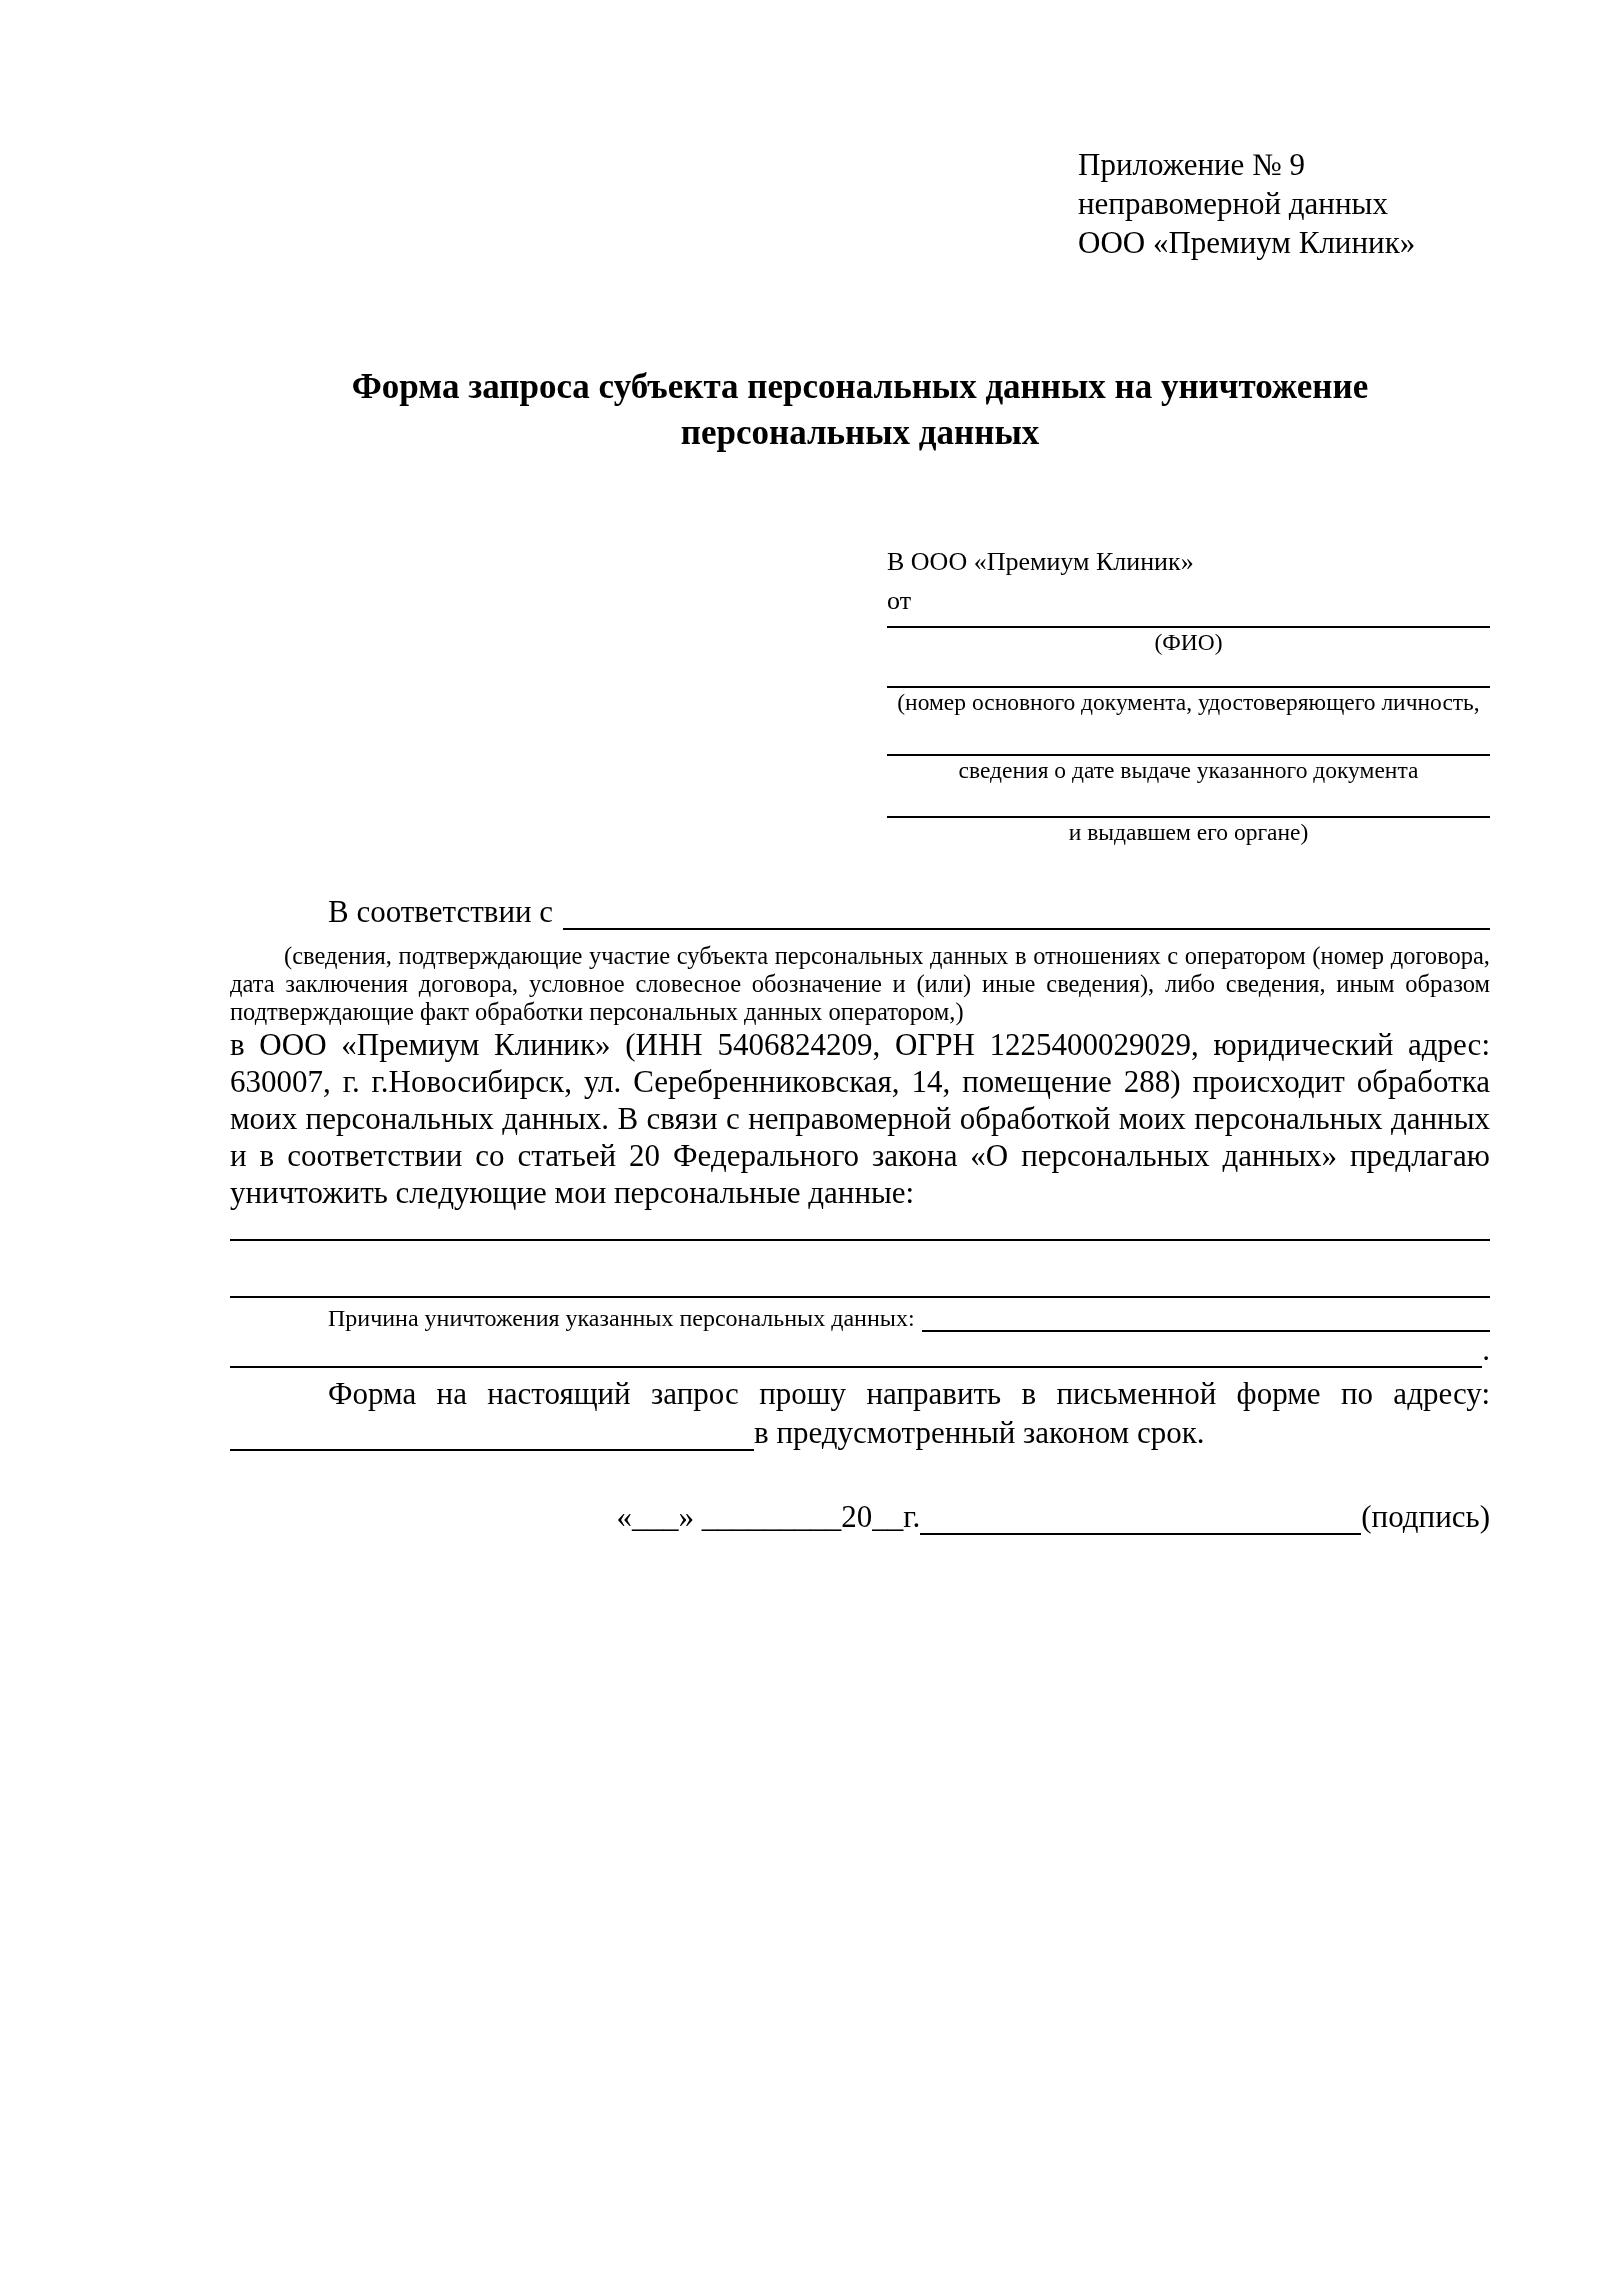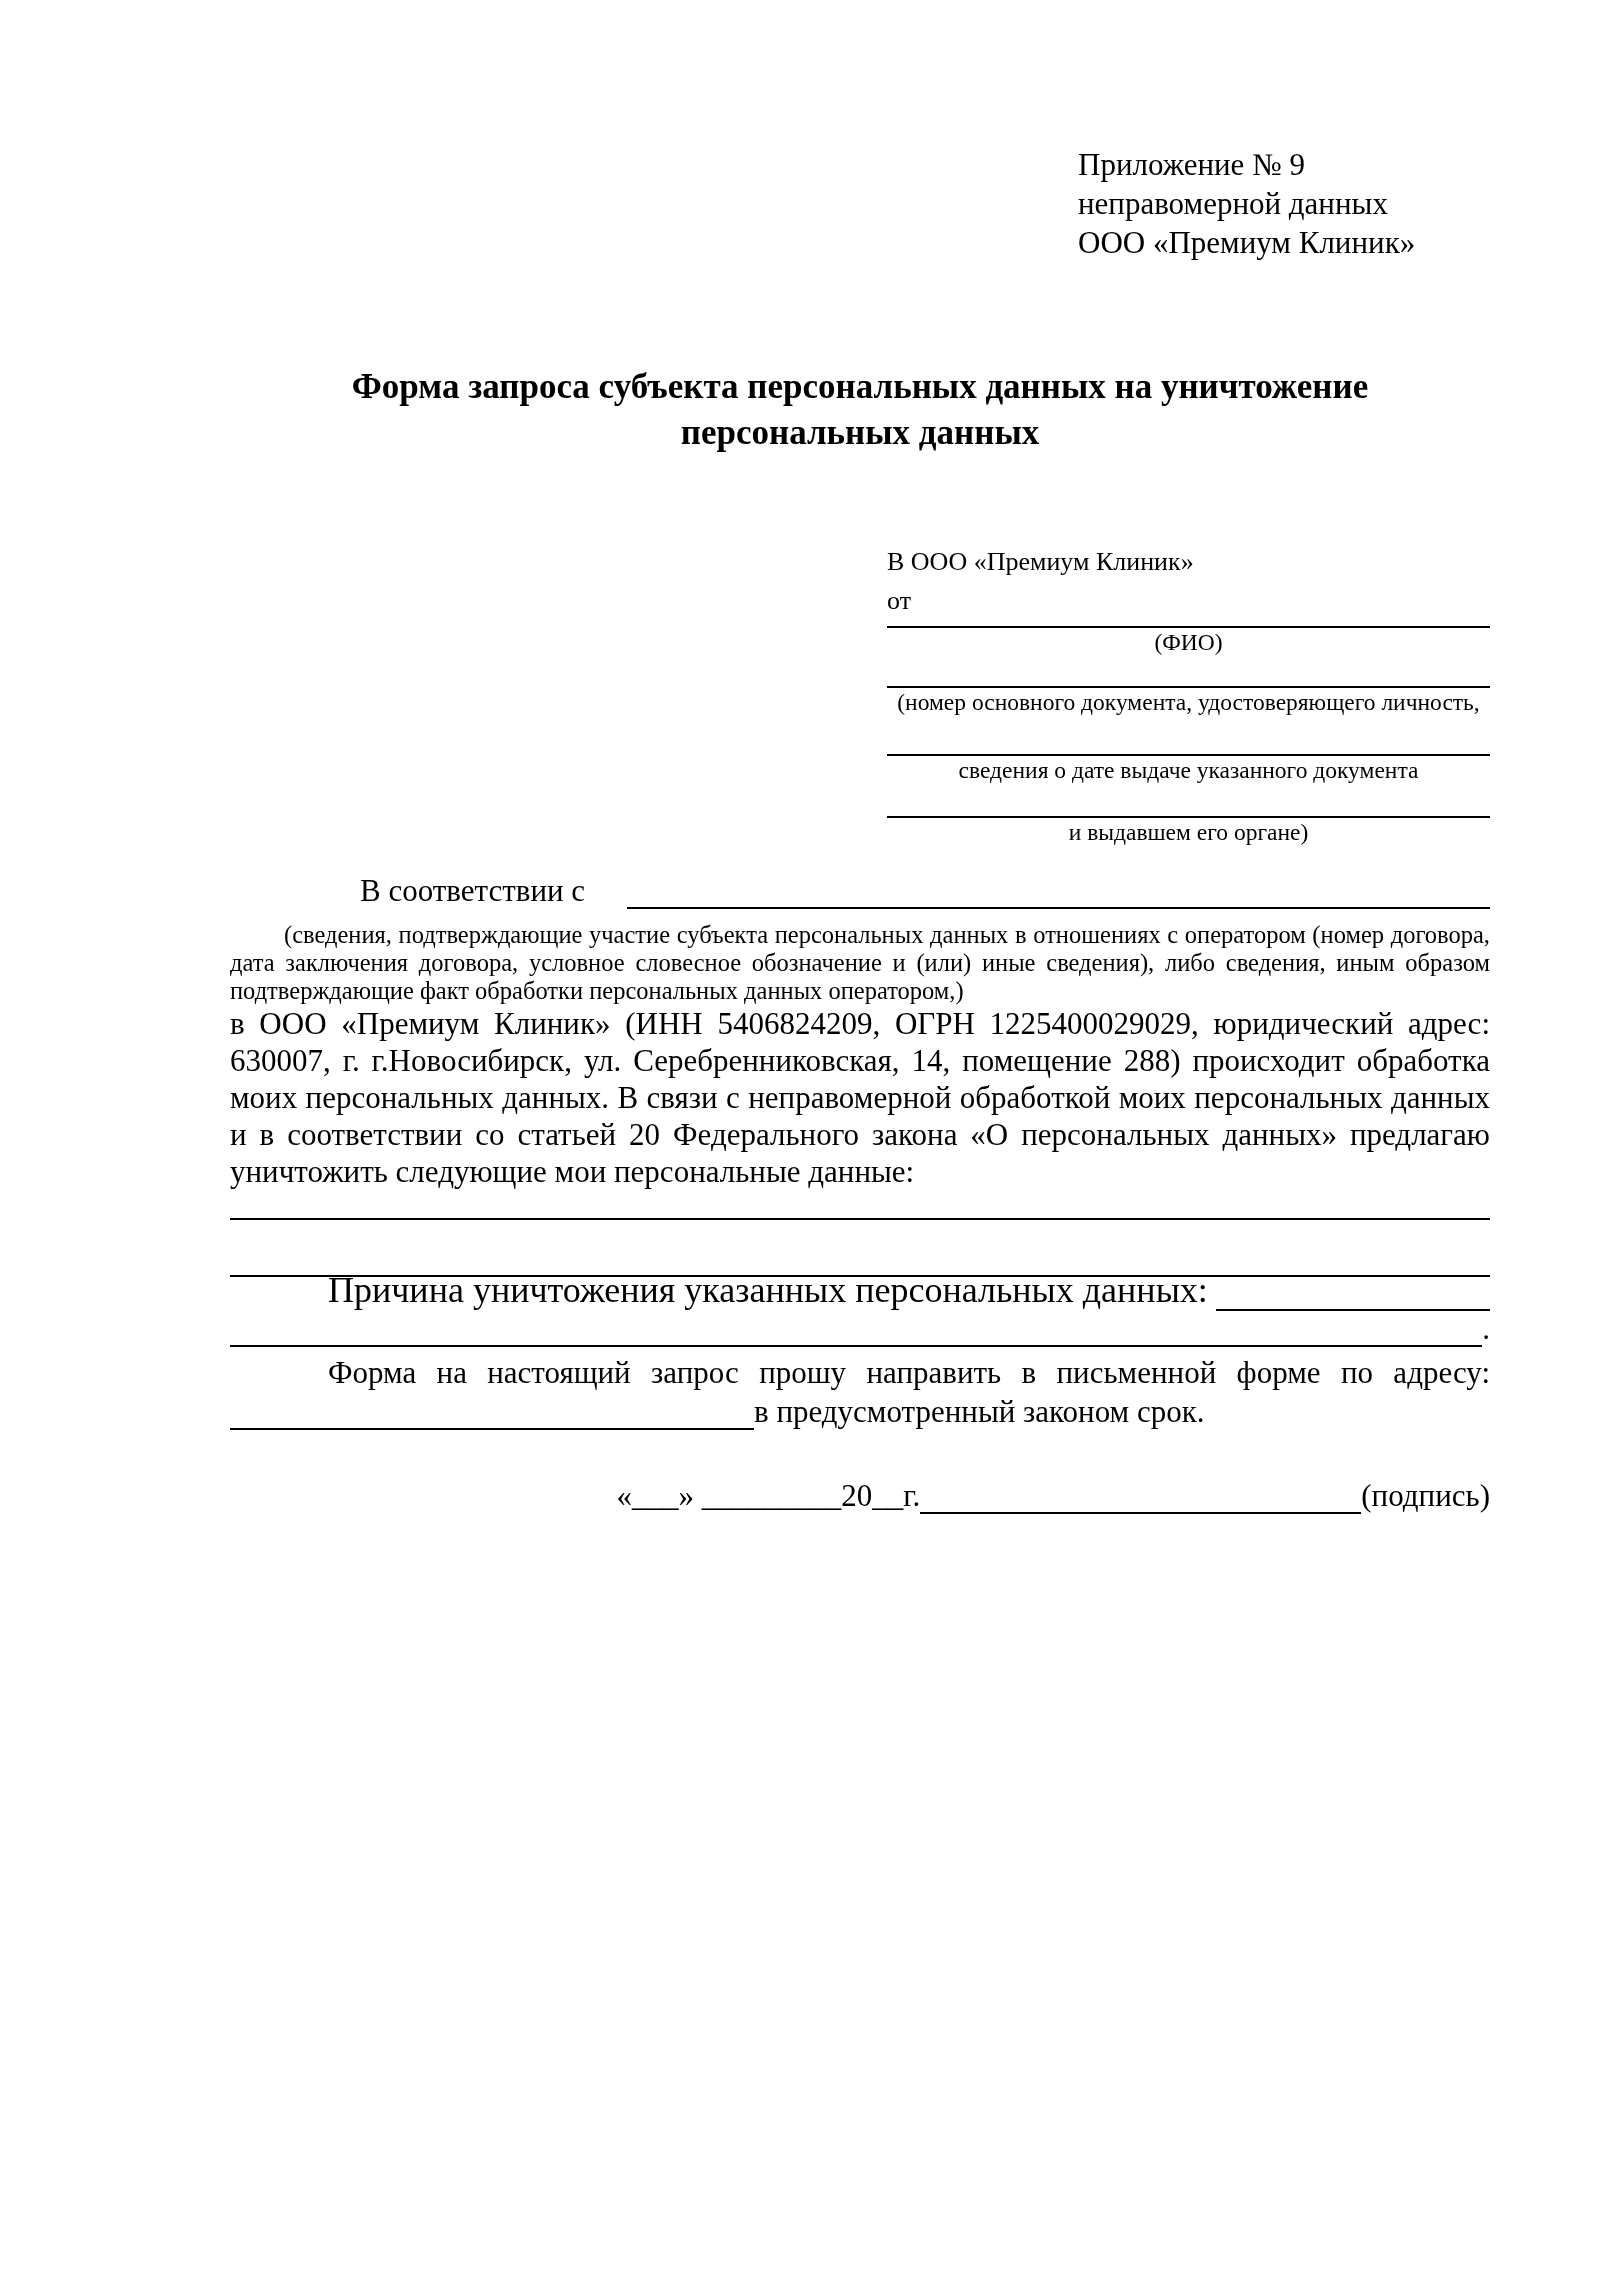--- a/index.html
+++ b/index.html
@@ -23,42 +23,41 @@
   .addressee{margin-top:86px;margin-left:657px;width:603px;}
   .addr-to,.addr-from{font-size:26px;line-height:39px;}
   .field{border-bottom:2.9px solid #000;width:100%;}
   .f1{height:5.9px;}
   .f2{height:29px;}
   .f3{height:37px;}
   .f4{height:31px;}
   .caption{font-size:23.5px;line-height:29px;text-align:center;}
   
   .accordance-row{
-    margin-top:23px;display:flex;align-items:flex-end;height:39px;
+    margin-top:44px;display:flex;align-items:flex-end;height:39px;
     font-size:31px;
-    gap:32px;
   }
   .accordance-row .indent{width:98px;flex:none;}
   .accordance-row .label{white-space:nowrap;padding-right:9.8px;}
   .fill-line{border-bottom:2.9px solid #000;align-self:stretch;}
   .grow{flex:1 1 auto;}
   
   .note{
     margin:11.8px 0 0 0;font-size:24.5px;line-height:28px;
     text-align:justify;text-indent:54px;
   }
   
   .para{
     margin:0;font-size:31px;line-height:37px;text-align:justify;
   }
   .blank-line{border-bottom:2.9px solid #000;width:100%;}
   .b1{height:28px;}
   .b2{height:55px;}
   .reason-row{
-    display:flex;align-items:flex-end;height:34px;font-size:36px;
+    display:flex;align-items:flex-end;height:34px;font-size:24px;
     padding-left:98px;
   }
   .reason-row .label{white-space:nowrap;padding-right:7.8px;}
   .line-with-period{display:flex;align-items:flex-end;height:36px;font-size:31px;}
   .response{
     margin:7.8px 0 0 0;font-size:31px;line-height:37px;
     text-align:justify;text-align-last:justify;text-indent:98px;
   }
   .response-row{display:flex;align-items:flex-end;height:39px;font-size:31px;}
   .address-line{width:524px;flex:none;}

